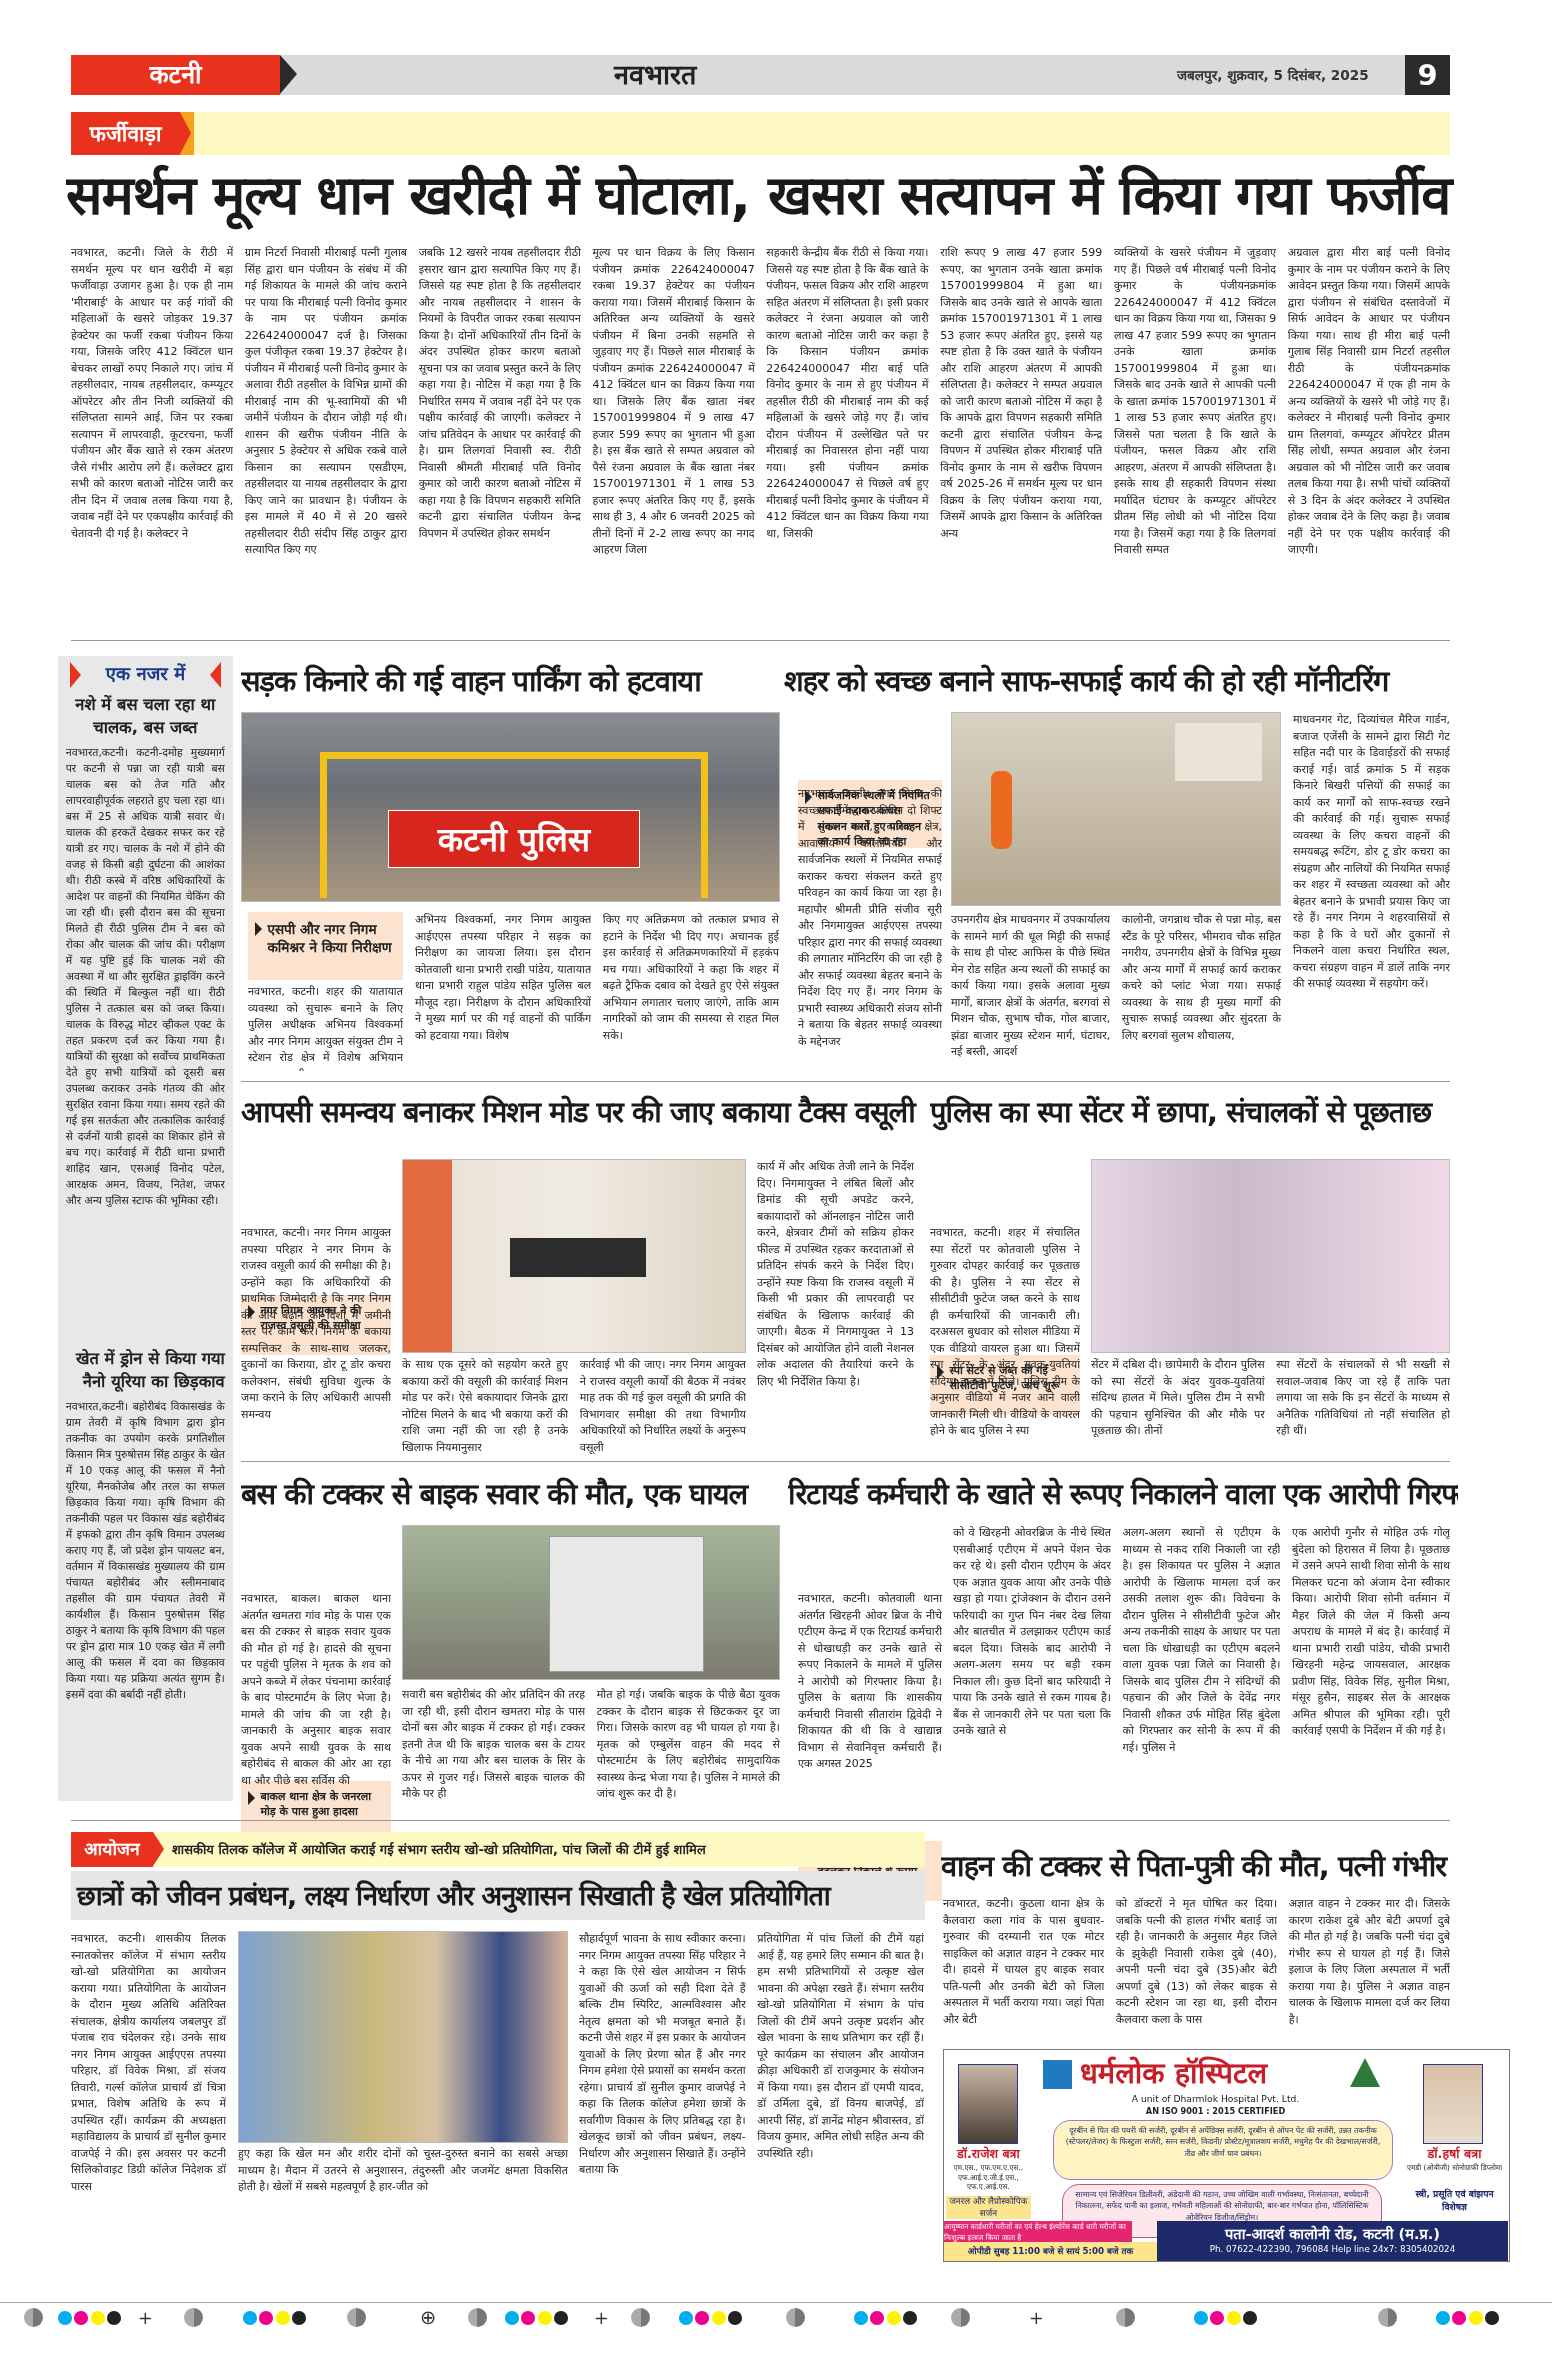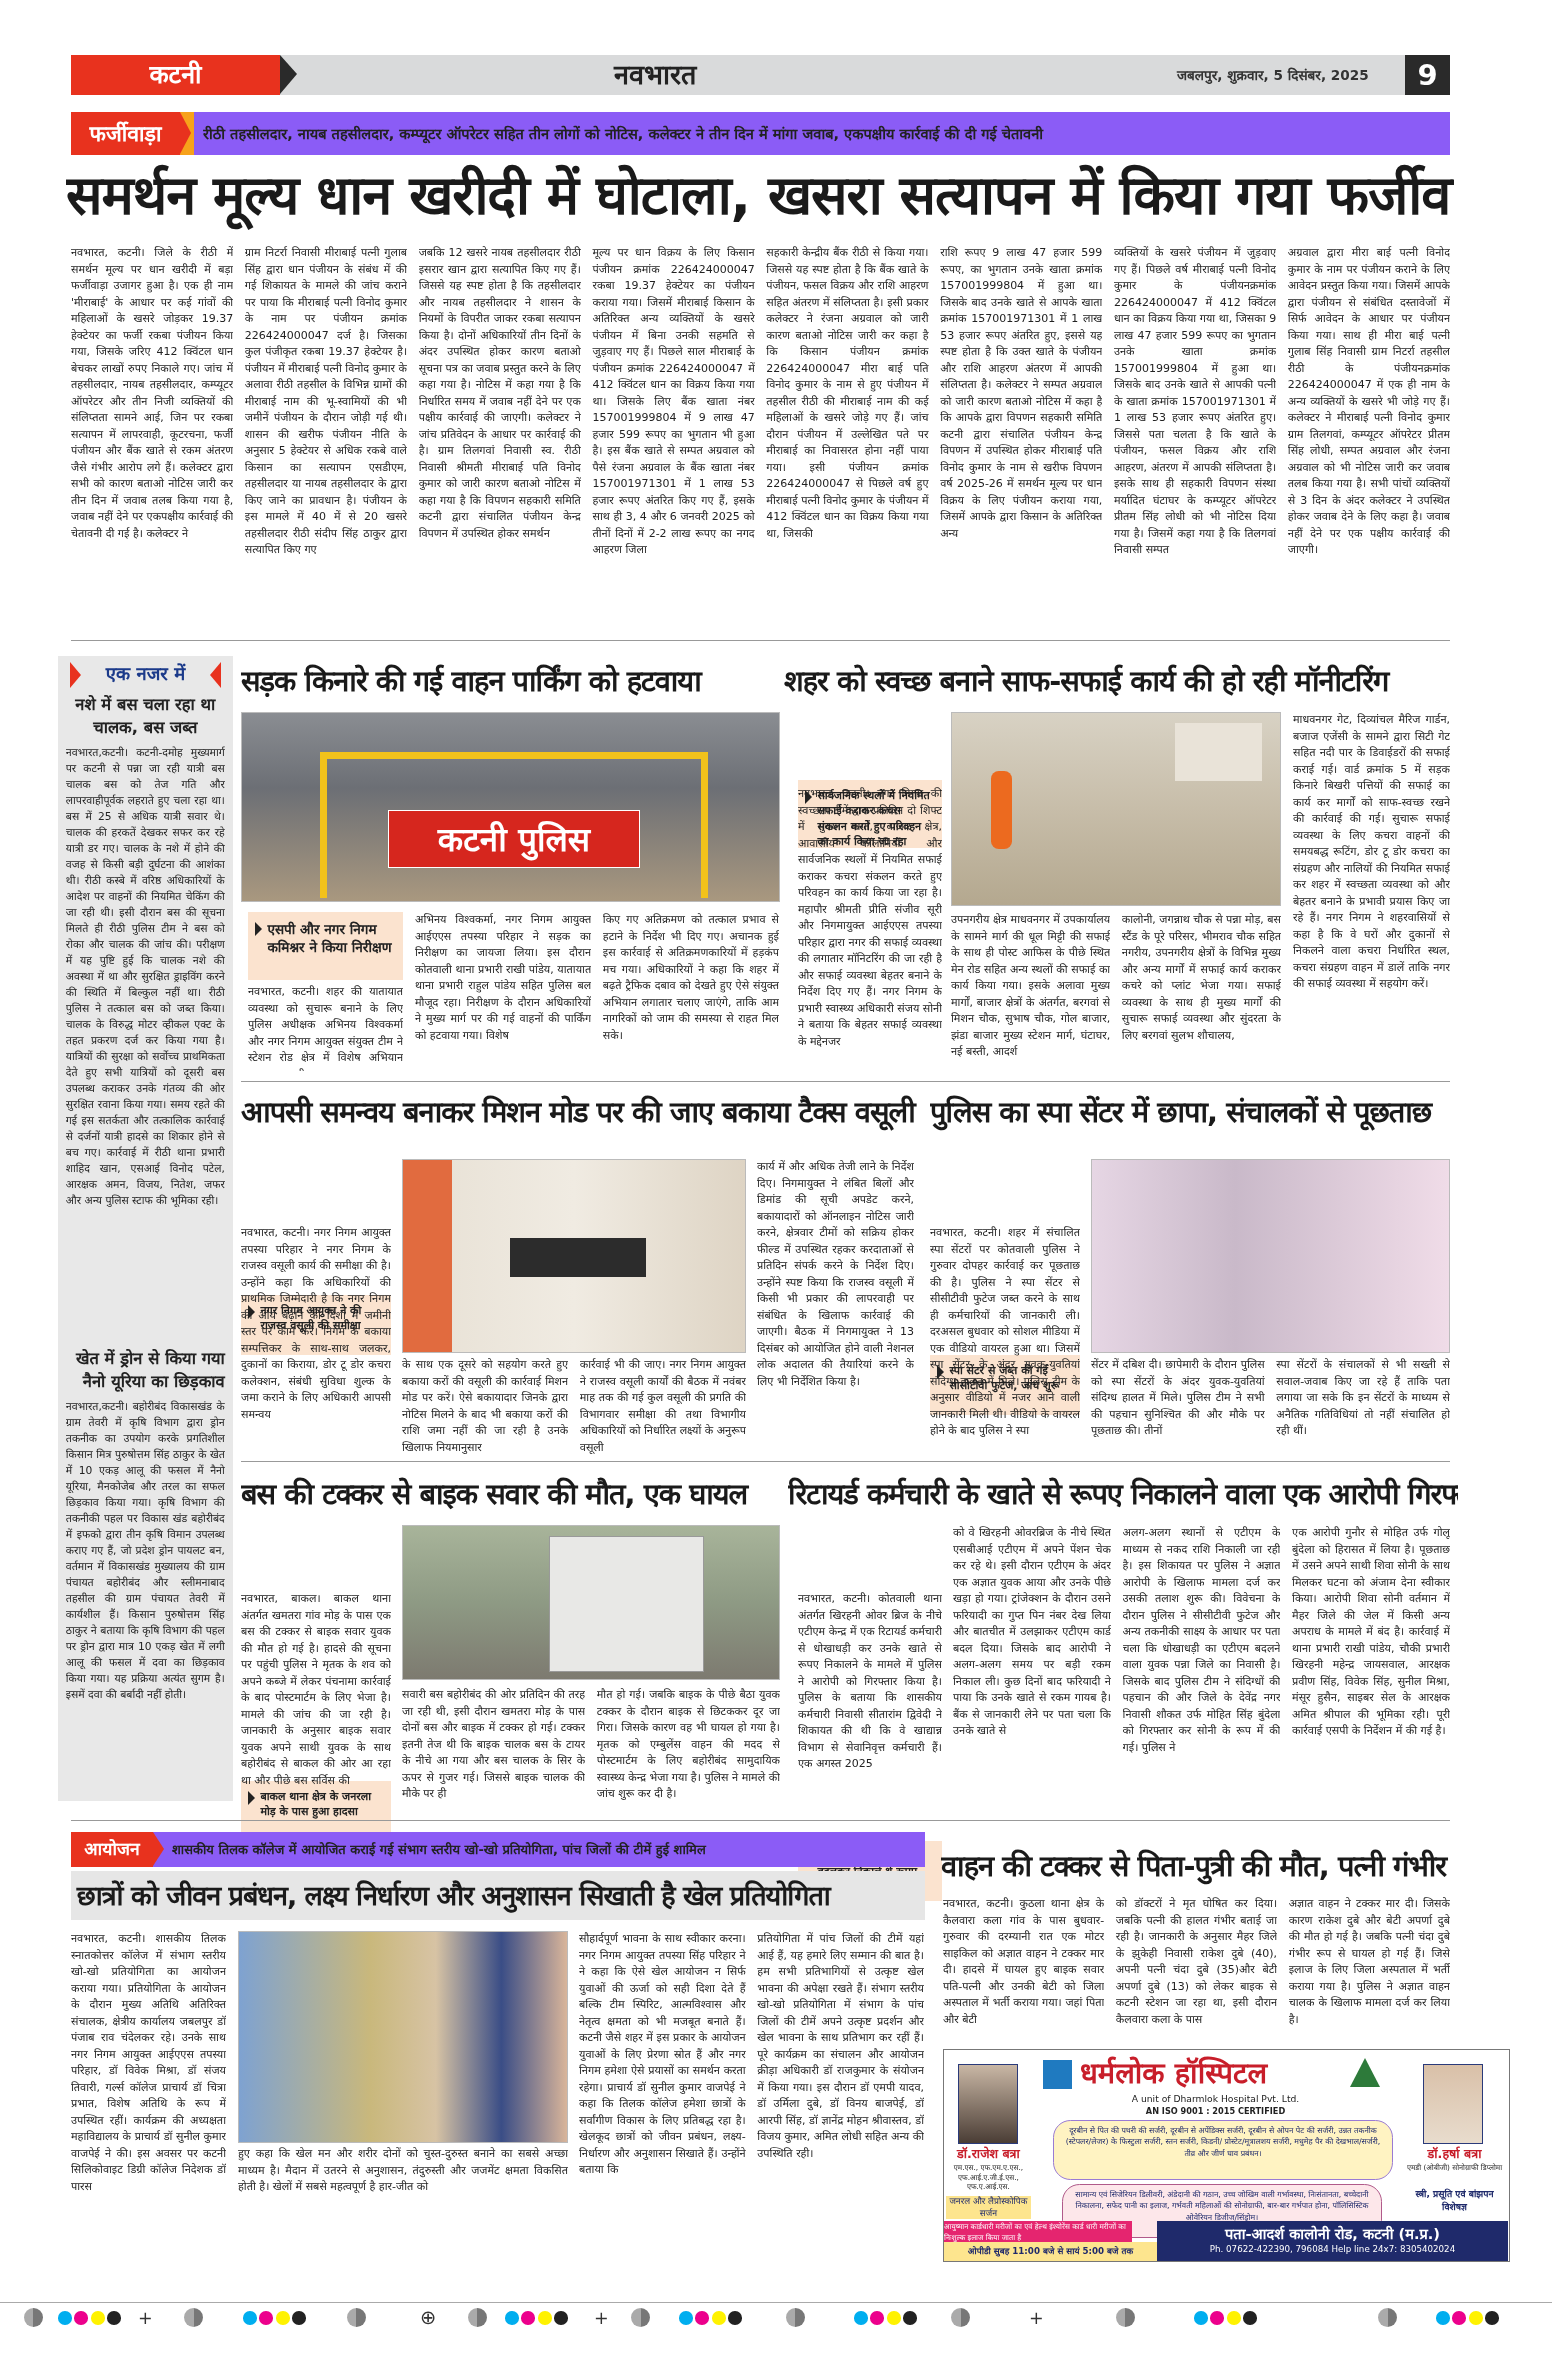--- a/index.html
+++ b/index.html
@@ -5,21 +5,21 @@
 *{box-sizing:border-box;margin:0;padding:0}
 html,body{width:1553px;height:2375px;background:#fff;overflow:hidden}
 body{position:relative;font-family:"DejaVu Sans",sans-serif;color:#222}
 .abs{position:absolute}
 .masthead{left:71px;top:55px;width:1379px;height:40px;background:#d9dadb}
 .mh-city{left:0;top:0;width:209px;height:40px;background:#e8321e;color:#fff;font-weight:bold;font-size:25px;text-align:center;line-height:40px}
 .mh-arrow{left:209px;top:0;width:0;height:0;border-top:19.4px solid transparent;border-bottom:20.4px solid transparent;border-left:17.5px solid #2a2a2a}
 .mh-title{left:543px;top:0;width:311px;text-align:left;font-weight:bold;font-size:27px;line-height:40px;color:#222}
 .mh-date{left:1106px;top:0;width:204px;font-size:13.6px;line-height:40px;color:#333;font-weight:bold}
 .mh-page{right:0;top:0;width:45px;height:40px;background:#2a2a2a;color:#fff;font-weight:bold;font-size:29px;text-align:center;line-height:40px}
-.kicker{background:#8b5cf6;height:43px}
+.kicker{background:#fef9c3;height:43px}
 .kick-tag{background:#e8321e;color:#fff;font-weight:bold;text-align:center;font-size:21.3px;line-height:43px}
 .kick-notch{width:0;height:0;border-top:21.3px solid transparent;border-bottom:21.3px solid transparent;border-left:11.6px solid #f7a21b}
 .kick-text{font-weight:bold;color:#222;line-height:43px;font-size:14.6px;white-space:nowrap;overflow:hidden}
 .head-xl{font-weight:bold;color:#1a1a1a;letter-spacing:-1px;white-space:nowrap;overflow:hidden}
 .body-cols{display:flex;gap:11.6px}
 .body-col{flex:1;font-size:11px;line-height:16.5px;text-align:justify;color:#222;overflow:hidden}
 .photo{overflow:hidden;border:1px solid #bbb}
 .subhead-box{background:#fbe3cf;padding:7.8px 9.7px 7.8px 19.4px;position:relative;font-weight:bold;font-size:13.6px;line-height:18.4px;color:#222}
 .subhead-box::before{content:"";position:absolute;left:6.8px;top:9.7px;border-top:7.8px solid transparent;border-bottom:7.8px solid transparent;border-left:7.8px solid #222}
 .nazar{left:58px;top:656px;width:175px;height:1145px;background:#e8e8e8}
@@ -37,21 +37,20 @@
   <div class="abs mh-arrow"></div>
   <div class="abs mh-title">नवभारत</div>
   <div class="abs mh-date">जबलपुर, शुक्रवार, 5 दिसंबर, 2025</div>
   <div class="abs mh-page">9</div>
 </div>
 
 <div class="abs kicker" style="left:71px;top:112px;width:1379px">
   <div class="abs kick-tag" style="left:0;top:0;width:109px;height:43px">फर्जीवाड़ा</div>
   <div class="abs" style="left:109px;top:0;width:13.6px;height:43px;background:#f7a21b"></div>
   <div class="abs kick-notch" style="left:109px;top:0;border-left-color:#e8321e"></div>
-  <div class="abs kick-text" style="left:132px;top:0;width:1232px">रीठी तहसीलदार, नायब तहसीलदार, कम्प्यूटर ऑपरेटर सहित तीन लोगों को नोटिस, कलेक्टर ने तीन दिन में मांगा जवाब, एकपक्षीय कार्रवाई की दी गई चेतावनी</div>
 </div>
 
 <div class="abs head-xl" style="left:66px;top:159px;width:1388px;font-size:54px;line-height:74px">समर्थन मूल्य धान खरीदी में घोटाला, खसरा सत्यापन में किया गया फर्जीवाड़ा</div>
 
 <div class="abs body-cols" style="left:71px;top:245px;width:1379px;height:388px">
   <div class="body-col">नवभारत, कटनी। जिले के रीठी में समर्थन मूल्य पर धान खरीदी में बड़ा फर्जीवाड़ा उजागर हुआ है। एक ही नाम 'मीराबाई' के आधार पर कई गांवों की महिलाओं के खसरे जोड़कर 19.37 हेक्टेयर का फर्जी रकबा पंजीयन किया गया, जिसके जरिए 412 क्विंटल धान बेचकर लाखों रुपए निकाले गए। जांच में तहसीलदार, नायब तहसीलदार, कम्प्यूटर ऑपरेटर और तीन निजी व्यक्तियों की संलिप्तता सामने आई, जिन पर रकबा सत्यापन में लापरवाही, कूटरचना, फर्जी पंजीयन और बैंक खाते से रकम अंतरण जैसे गंभीर आरोप लगे हैं। कलेक्टर द्वारा सभी को कारण बताओ नोटिस जारी कर तीन दिन में जवाब तलब किया गया है, जवाब नहीं देने पर एकपक्षीय कार्रवाई की चेतावनी दी गई है। कलेक्टर ने</div>
   <div class="body-col">ग्राम निटर्रा निवासी मीराबाई पत्नी गुलाब सिंह द्वारा धान पंजीयन के संबंध में की गई शिकायत के मामले की जांच कराने पर पाया कि मीराबाई पत्नी विनोद कुमार के नाम पर पंजीयन क्रमांक 226424000047 दर्ज है। जिसका कुल पंजीकृत रकबा 19.37 हेक्टेयर है। पंजीयन में मीराबाई पत्नी विनोद कुमार के अलावा रीठी तहसील के विभिन्न ग्रामों की मीराबाई नाम की भू-स्वामियों की भी जमीनें पंजीयन के दौरान जोड़ी गई थी। शासन की खरीफ पंजीयन नीति के अनुसार 5 हेक्टेयर से अधिक रकबे वाले किसान का सत्यापन एसडीएम, तहसीलदार या नायब तहसीलदार के द्वारा किए जाने का प्रावधान है। पंजीयन के इस मामले में 40 में से 20 खसरे तहसीलदार रीठी संदीप सिंह ठाकुर द्वारा सत्यापित किए गए</div>
   <div class="body-col">जबकि 12 खसरे नायब तहसीलदार रीठी इसरार खान द्वारा सत्यापित किए गए हैं। जिससे यह स्पष्ट होता है कि तहसीलदार और नायब तहसीलदार ने शासन के नियमों के विपरीत जाकर रकबा सत्यापन किया है। दोनों अधिकारियों तीन दिनों के अंदर उपस्थित होकर कारण बताओ सूचना पत्र का जवाब प्रस्तुत करने के लिए कहा गया है। नोटिस में कहा गया है कि निर्धारित समय में जवाब नहीं देने पर एक पक्षीय कार्रवाई की जाएगी। कलेक्टर ने जांच प्रतिवेदन के आधार पर कार्रवाई की है। ग्राम तिलगवां निवासी स्व. रीठी निवासी श्रीमती मीराबाई पति विनोद कुमार को जारी कारण बताओ नोटिस में कहा गया है कि विपणन सहकारी समिति कटनी द्वारा संचालित पंजीयन केन्द्र विपणन में उपस्थित होकर समर्थन</div>
   <div class="body-col">मूल्य पर धान विक्रय के लिए किसान पंजीयन क्रमांक 226424000047 रकबा 19.37 हेक्टेयर का पंजीयन कराया गया। जिसमें मीराबाई किसान के अतिरिक्त अन्य व्यक्तियों के खसरे पंजीयन में बिना उनकी सहमति से जुड़वाए गए हैं। पिछले साल मीराबाई के पंजीयन क्रमांक 226424000047 में 412 क्विंटल धान का विक्रय किया गया था। जिसके लिए बैंक खाता नंबर 157001999804 में 9 लाख 47 हजार 599 रूपए का भुगतान भी हुआ है। इस बैंक खाते से सम्पत अग्रवाल को पैसे रंजना अग्रवाल के बैंक खाता नंबर 157001971301 में 1 लाख 53 हजार रूपए अंतरित किए गए हैं, इसके साथ ही 3, 4 और 6 जनवरी 2025 को तीनों दिनों में 2-2 लाख रूपए का नगद आहरण जिला</div>
   <div class="body-col">सहकारी केन्द्रीय बैंक रीठी से किया गया। जिससे यह स्पष्ट होता है कि बैंक खाते के पंजीयन, फसल विक्रय और राशि आहरण सहित अंतरण में संलिप्तता है। इसी प्रकार कलेक्टर ने रंजना अग्रवाल को जारी कारण बताओ नोटिस जारी कर कहा है कि किसान पंजीयन क्रमांक 226424000047 मीरा बाई पति विनोद कुमार के नाम से हुए पंजीयन में तहसील रीठी की मीराबाई नाम की कई महिलाओं के खसरे जोड़े गए हैं। जांच दौरान पंजीयन में उल्लेखित पते पर मीराबाई का निवासरत होना नहीं पाया गया। इसी पंजीयन क्रमांक 226424000047 से पिछले वर्ष हुए मीराबाई पत्नी विनोद कुमार के पंजीयन में 412 क्विंटल धान का विक्रय किया गया था, जिसकी</div>

